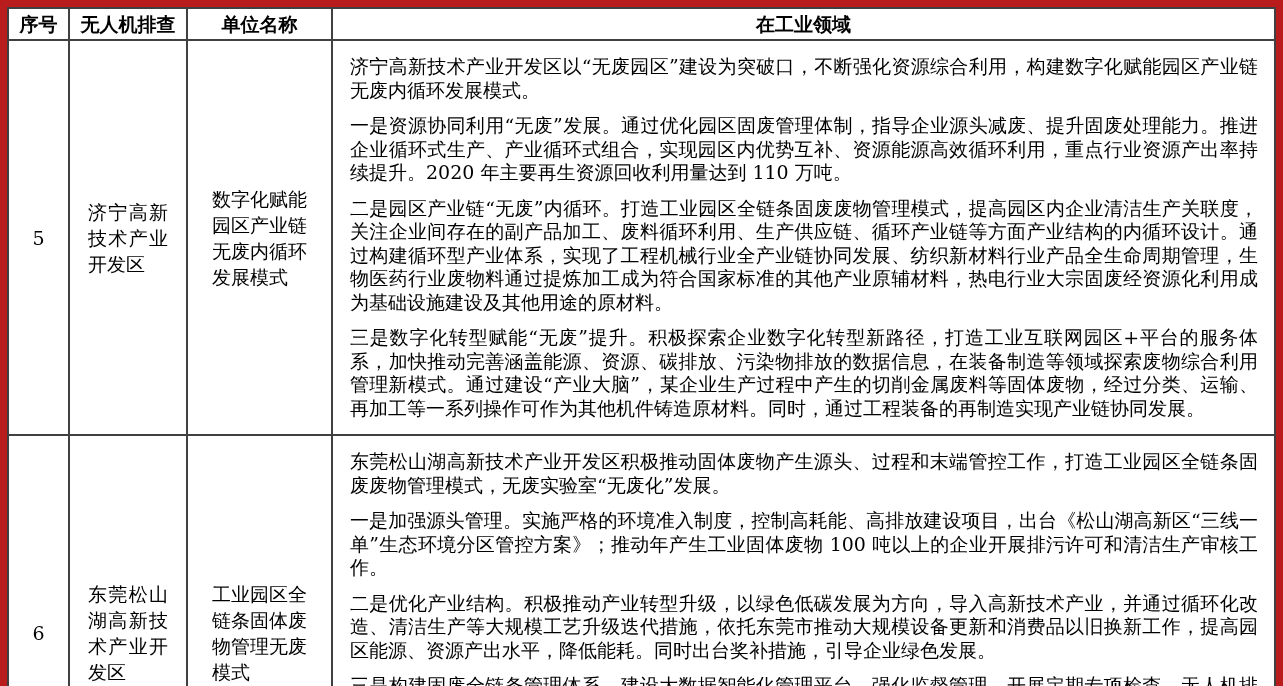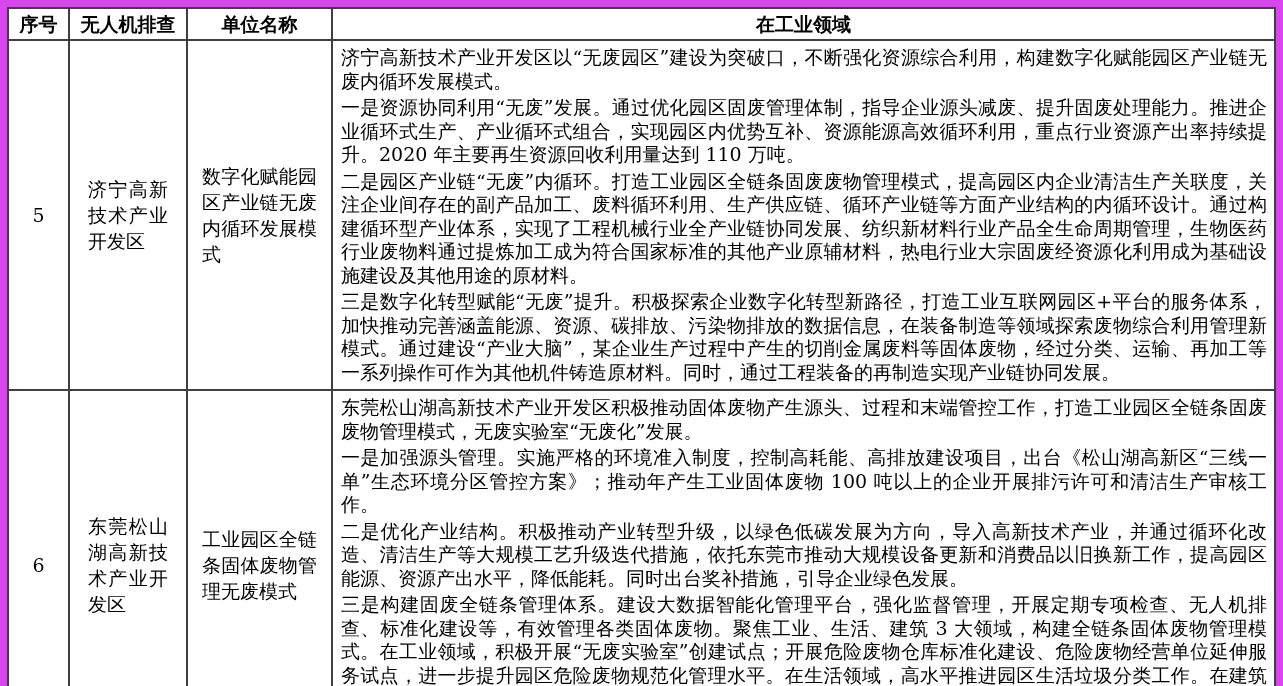--- a/index.html
+++ b/index.html
@@ -8,21 +8,21 @@
     background: #ffffff;
     width: 1283px;
     height: 686px;
     overflow: hidden;
   }
   .page {
     box-sizing: border-box;
     width: 1283px;
     height: 686px;
     padding: 7px 7px 8px 7px;
-    background: #d946ef;
+    background: #b91c1c;
   }
   table.case-table {
     border-collapse: collapse;
     table-layout: fixed;
     width: 1269px;
     background: #ffffff;
   }
   table.case-table th,
   table.case-table td {
     border: 2px solid #404040;
@@ -51,33 +51,33 @@
     line-height: 26px;
     vertical-align: middle;
     padding: 0 18px;
     text-align: justify;
   }
   .c-case {
     font-family: "DejaVu Serif", "Liberation Serif", serif;
     font-size: 19px;
     line-height: 26px;
     vertical-align: middle;
-    padding: 0 14px;
+    padding: 0 24px;
     text-align: justify;
   }
   .c-practices {
     font-family: "DejaVu Serif", "Liberation Serif", serif;
     font-size: 19px;
     line-height: 23.5px;
     vertical-align: top;
     padding: 2px 4px 2px 5px;
     text-align: justify;
   }
   .c-practices p {
-    margin: 3px;
+    margin: 12px;
     padding: 0;
     text-align: justify;
     text-justify: inter-ideograph;
   }
   tr.row-a { height: 328px; }
   tr.row-b { height: 311px; }
 </style>
 </head>
 <body>
 

